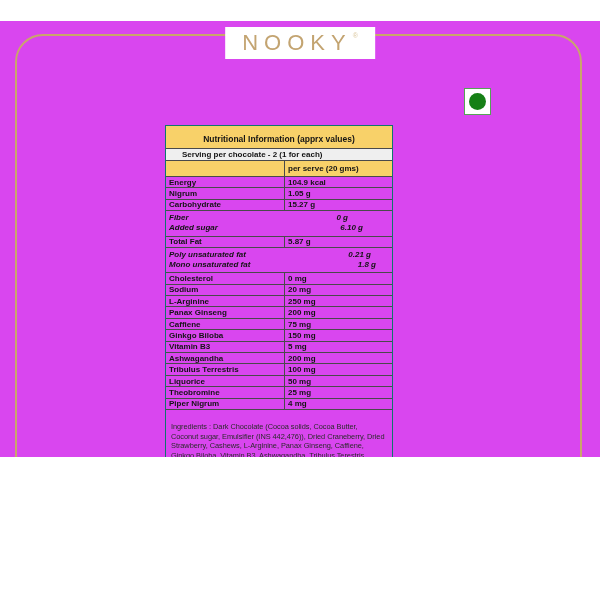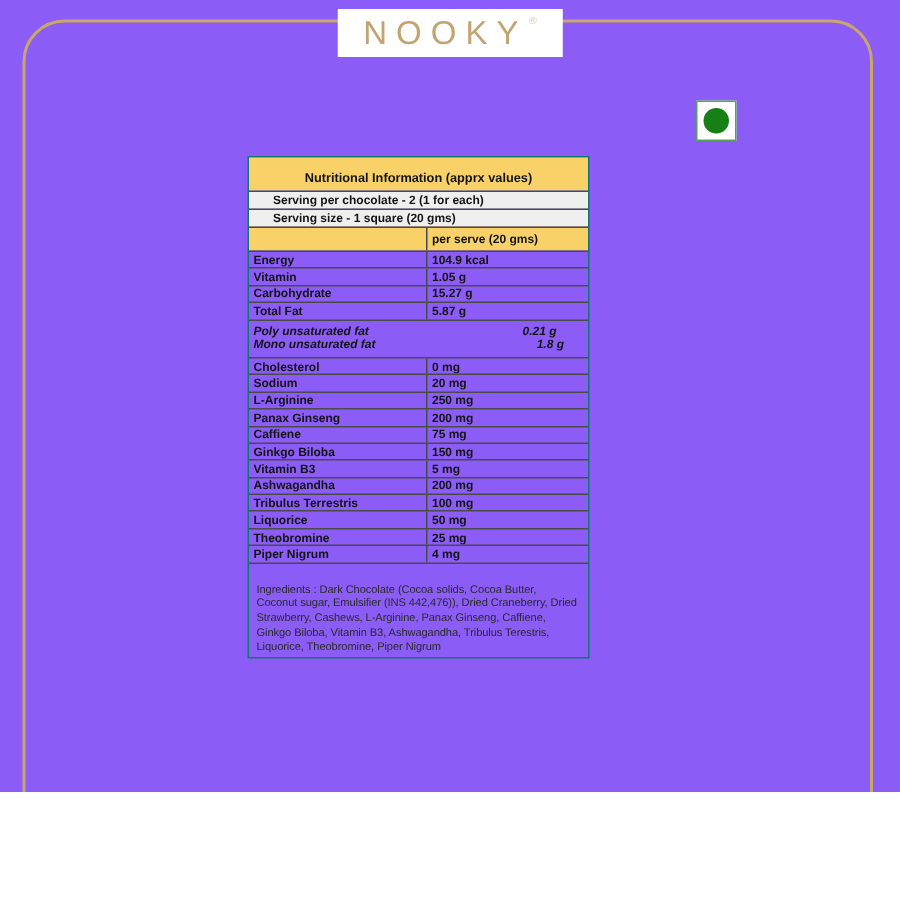--- a/index.html
+++ b/index.html
@@ -1,18 +1,18 @@
 <!DOCTYPE html>
 <html style="--frame: #c9a66b; --logo: #c3a471; --yellow: #f8d169; --gray: #efefef; --green-border: #57a257; --green-dark: #168016;"><head>
 <meta charset="utf-8">
 <style>
   html, body { margin: 0; padding: 0; background: #fff; }
   .page {
-    position: relative; width: 600px; height: 528px; background: #8b5cf6;
-    font-family: "Liberation Sans", sans-serif; overflow: hidden;
+    position: relative; width: 600px; height: 436px; background: #d946ef;
+    font-family: "Liberation Sans", sans-serif; overflow: hidden; margin-top: 21px;
   }
 
   
   .frame {
     position: absolute; left: 15px; top: 13px; width: 567px; height: 568px;
     border: 2px solid var(--frame, #c9a66b); border-radius: 28px; box-sizing: border-box;
   }
 
   
   .logo-wrap {
@@ -91,38 +91,47 @@
     <span class="logo-tm">®</span>
   </div>
 
   <div class="veg-mark">
     <div class="veg-dot"></div>
   </div>
 
   <div class="ntable">
     <div class="row title">Nutritional Information (apprx values)</div>
     <div class="row serving">Serving per chocolate - 2 (1 for each)</div>
-    <div class="row serving">Serving size - 1 square (20 gms)</div>
     <div class="row colhead">
       <div class="cell c1"></div>
       <div class="cell c2">per serve (20 gms)</div>
     </div>
 
     <div id="rows-container">
         <div class="row nutrient">
           <div class="cell c1">Energy</div>
           <div class="cell c2">104.9 kcal</div>
         </div>
         <div class="row nutrient">
-          <div class="cell c1">Vitamin</div>
+          <div class="cell c1">Nigrum</div>
           <div class="cell c2">1.05 g</div>
         </div>
         <div class="row nutrient">
           <div class="cell c1">Carbohydrate</div>
           <div class="cell c2">15.27 g</div>
+        </div>
+        <div class="row subrow" data-group="fiber">
+          <div class="subline">
+            <span class="sublabel">Fiber</span>
+            <span class="subvalue">0 g</span>
+          </div>
+          <div class="subline">
+            <span class="sublabel">Added sugar</span>
+            <span class="subvalue">6.10 g</span>
+          </div>
         </div>
         <div class="row nutrient">
           <div class="cell c1">Total Fat</div>
           <div class="cell c2">5.87 g</div>
         </div>
         <div class="row subrow" data-group="fats">
           <div class="subline">
             <span class="sublabel">Poly unsaturated fat</span>
             <span class="subvalue">0.21 g</span>
           </div>

